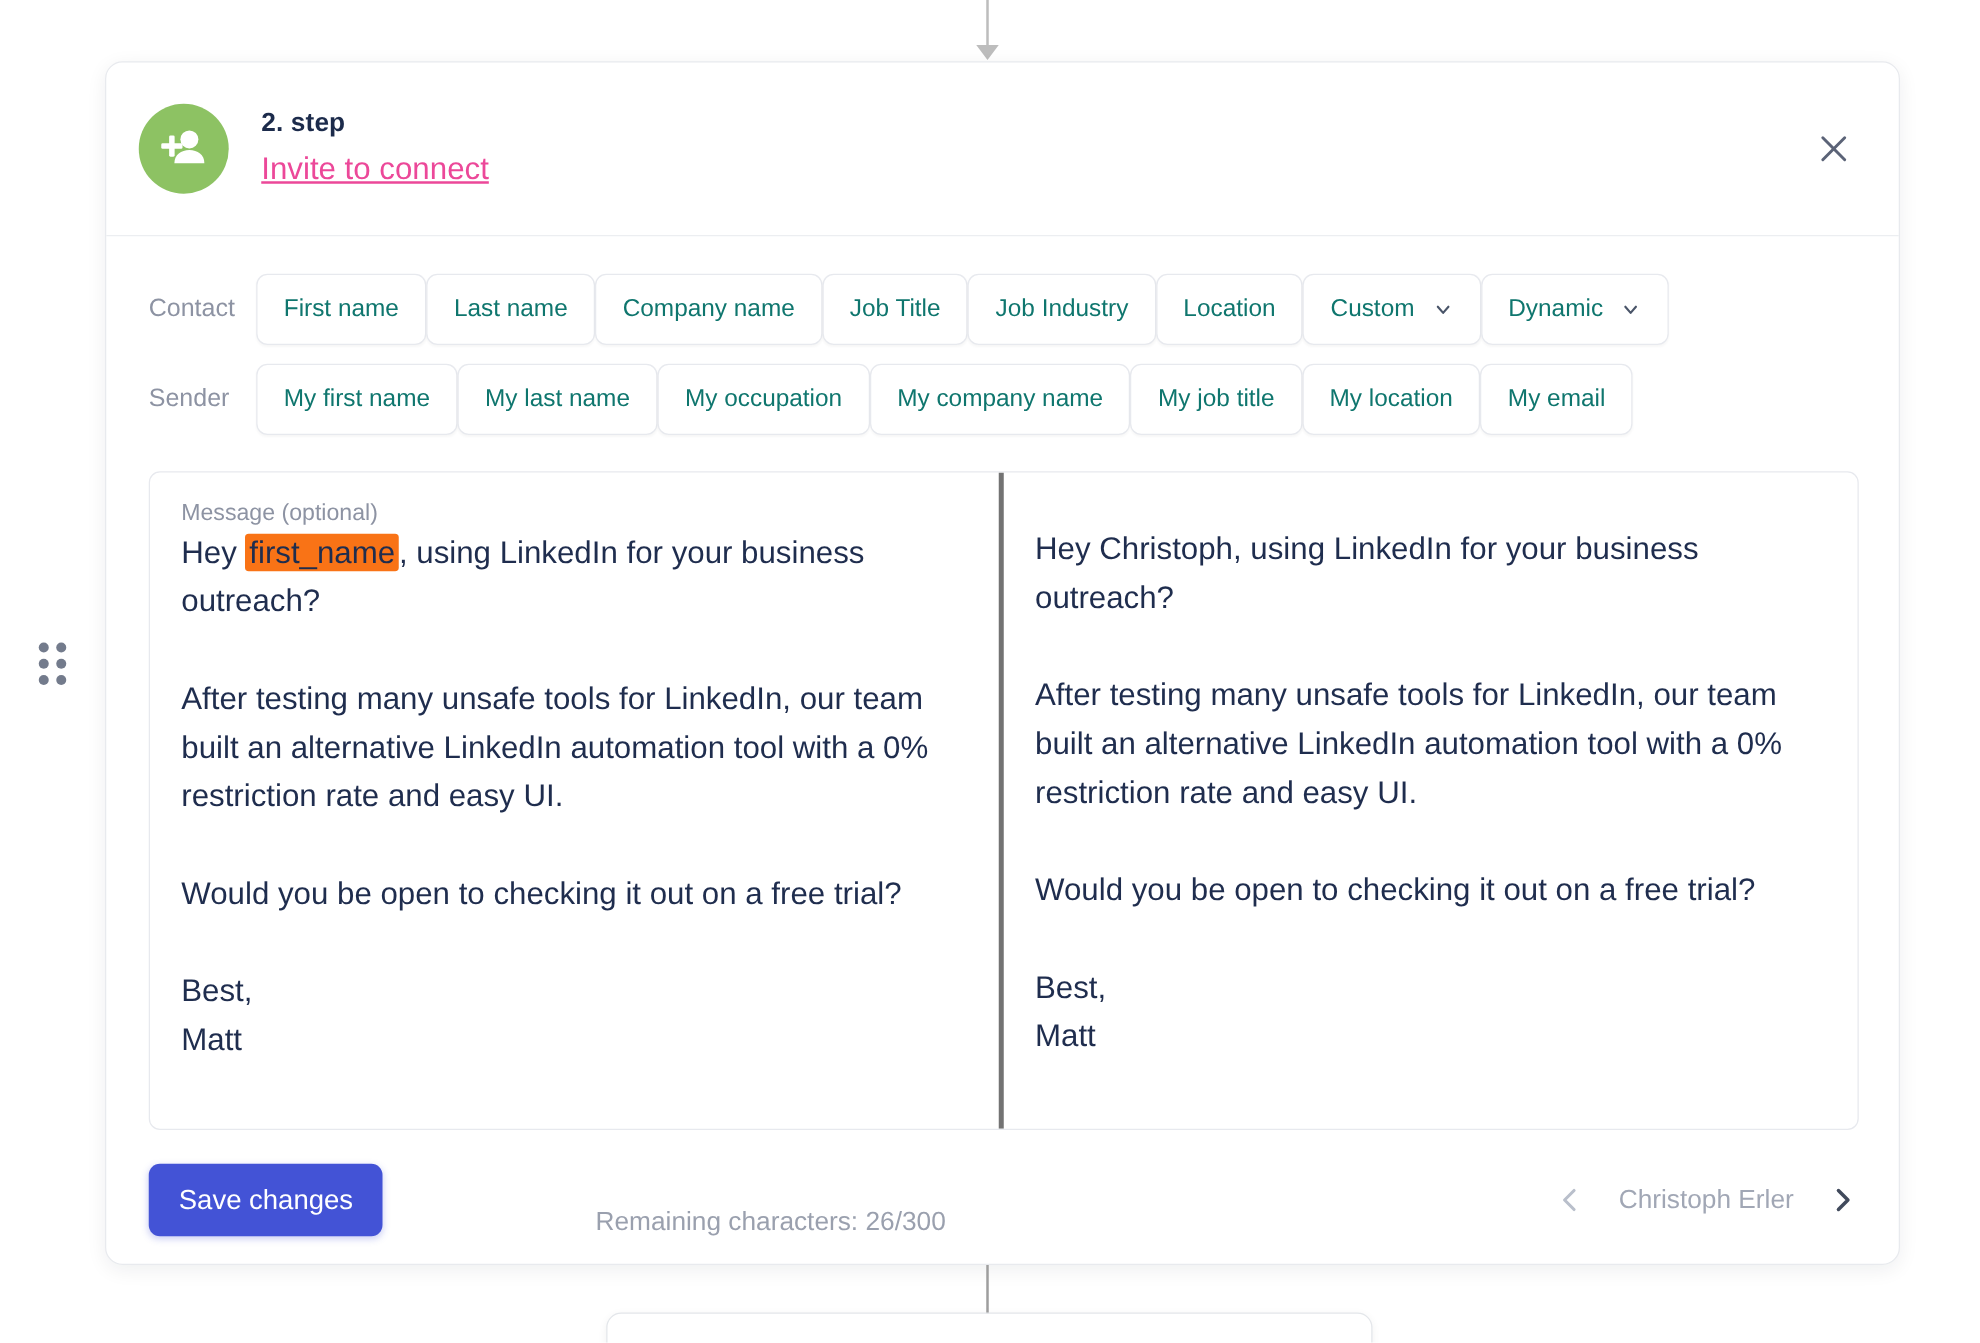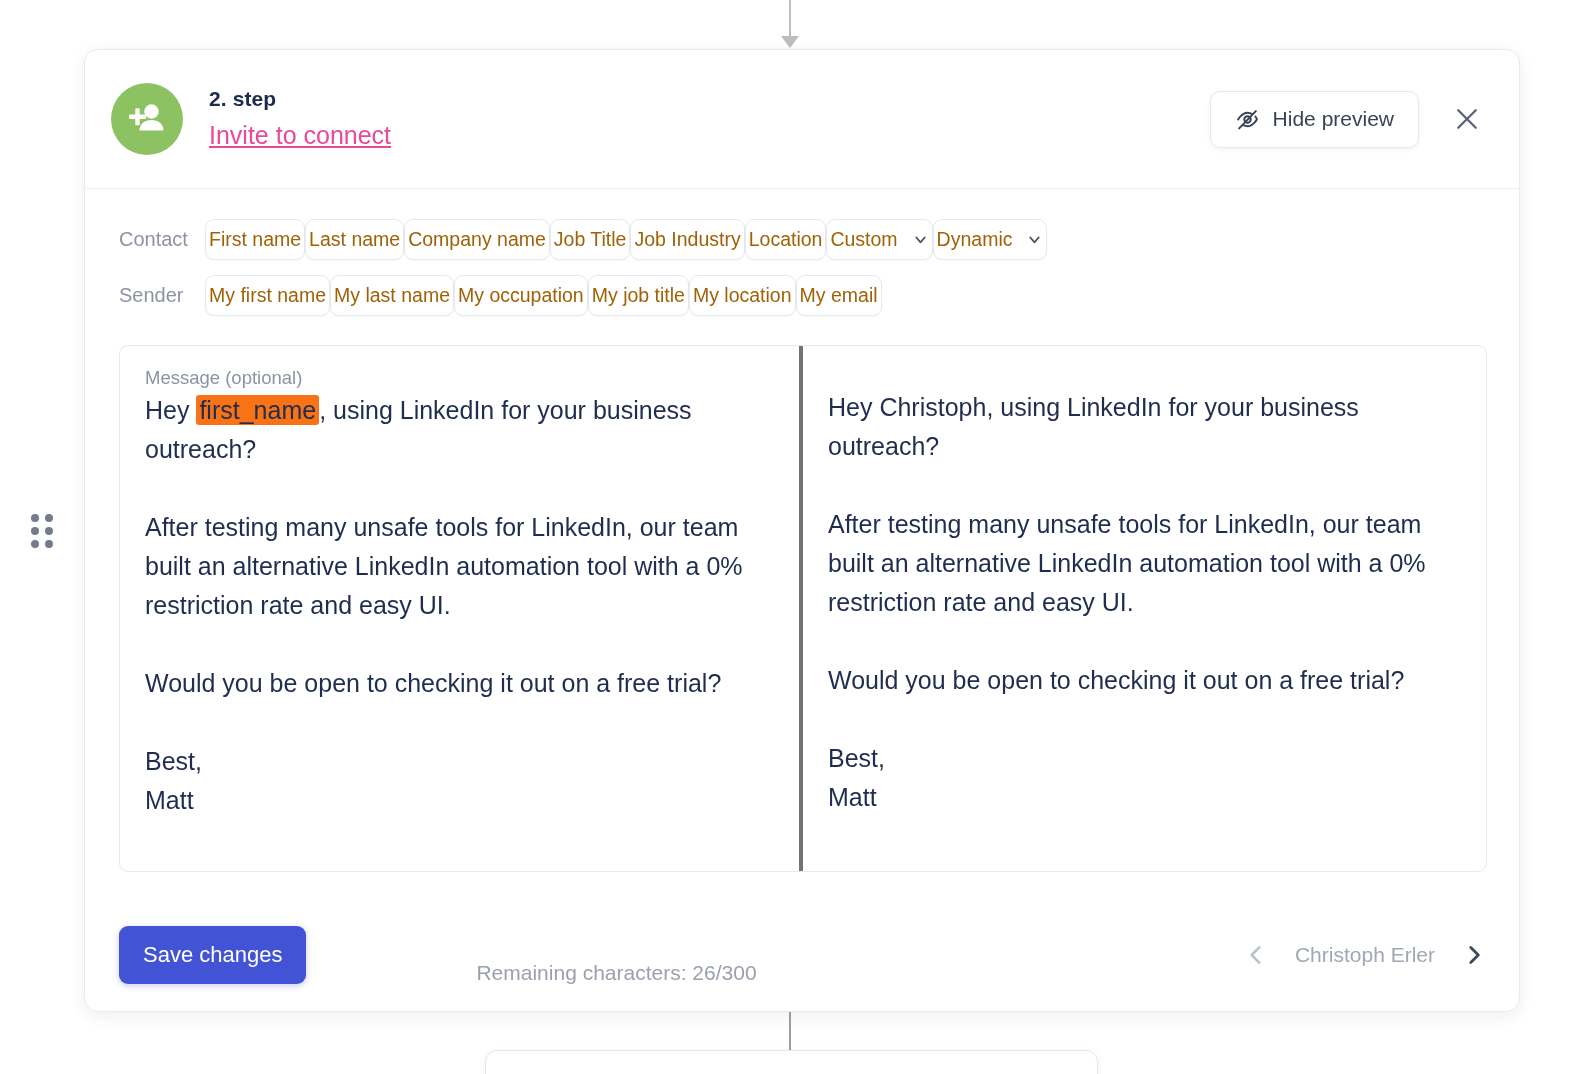--- a/index.html
+++ b/index.html
@@ -123,25 +123,25 @@
     gap: 0;
     margin-bottom: 15px;
   }
   .var-row-label {
     font-size: 20px; color: #8d93a3; font-weight: 400;
     width: 86px; flex: 0 0 auto;
   }
   .var-row.sender .var-row-label { width: 86px; }
   .chip {
     display: inline-flex; align-items: center; gap: 14px;
-    height: 41px; padding: 0 3px;
+    height: 57px; padding: 0 21px;
     background: #ffffff;
     border: 1px solid #e7e9ee;
     border-radius: 9px;
-    font-size: 19.5px; color: #a16207;
+    font-size: 19.5px; color: #0f766e;
     cursor: pointer; white-space: nowrap;
     box-shadow: 0 1px 2px rgba(16,24,40,0.035);
   }
   .chip .chev { display: inline-block; line-height: 0; }
 
   
   .editor-wrap {
     margin-top: 14px;
     border: 1px solid #e7e9ee;
     border-radius: 9px;
@@ -230,31 +230,20 @@
           <circle cx="26.5" cy="14.5" r="7.2" fill="#ffffff"></circle>
           <path d="M14.5 33.5c0-6.6 5.4-10.5 12-10.5s12 3.9 12 10.5z" fill="#ffffff"></path>
           <rect x="4" y="17.6" width="17" height="4.4" rx="1.1" fill="#ffffff"></rect>
           <rect x="10.3" y="11.3" width="4.4" height="17" rx="1.1" fill="#ffffff"></rect>
         </svg>
       </div>
       <div class="step-titles">
         <div class="step-index">2. step</div>
         <div class="step-name">Invite to connect</div>
       </div>
-      <button class="hide-preview-btn">
-        <span style="line-height:0">
-          <svg width="25" height="25" viewBox="0 0 24 24" fill="none" stroke="#394356" stroke-width="1.9" stroke-linecap="round" stroke-linejoin="round">
-            <path d="M3 12s3.6-6.5 9-6.5c1.7 0 3.2.5 4.5 1.3"></path>
-            <path d="M19.6 9.2c.8.9 1.4 1.8 1.4 2.8 0 0-3.6 6.5-9 6.5-1.6 0-3-.4-4.2-1"></path>
-            <circle cx="12" cy="12" r="3.1"></circle>
-            <line x1="4" y1="20.5" x2="20" y2="4"></line>
-          </svg>
-        </span>
-        <span>Hide preview</span>
-      </button>
       <button class="close-btn">
         <span style="line-height:0">
           <svg width="30" height="30" viewBox="0 0 24 24" fill="none" stroke="#5b6377" stroke-width="1.9" stroke-linecap="round">
             <line x1="5" y1="5" x2="19" y2="19"></line>
             <line x1="19" y1="5" x2="5" y2="19"></line>
           </svg>
         </span>
       </button>
     </div>
 
@@ -303,20 +292,23 @@
         <div class="var-row-label">Sender</div>
 
         <button class="chip">
           <span>My first name</span>
         </button>
         <button class="chip">
           <span>My last name</span>
         </button>
         <button class="chip">
           <span>My occupation</span>
+        </button>
+        <button class="chip">
+          <span>My company name</span>
         </button>
         <button class="chip">
           <span>My job title</span>
         </button>
         <button class="chip">
           <span>My location</span>
         </button>
         <button class="chip">
           <span>My email</span>
         </button>

